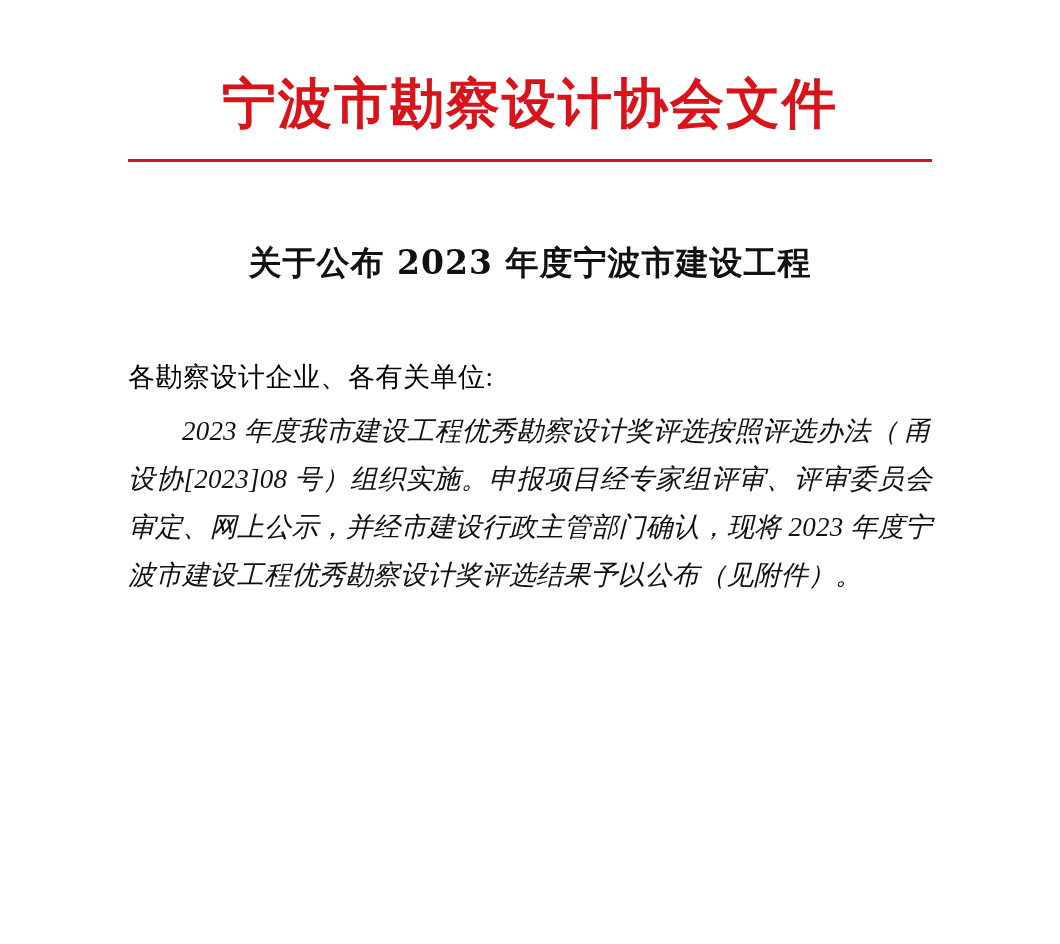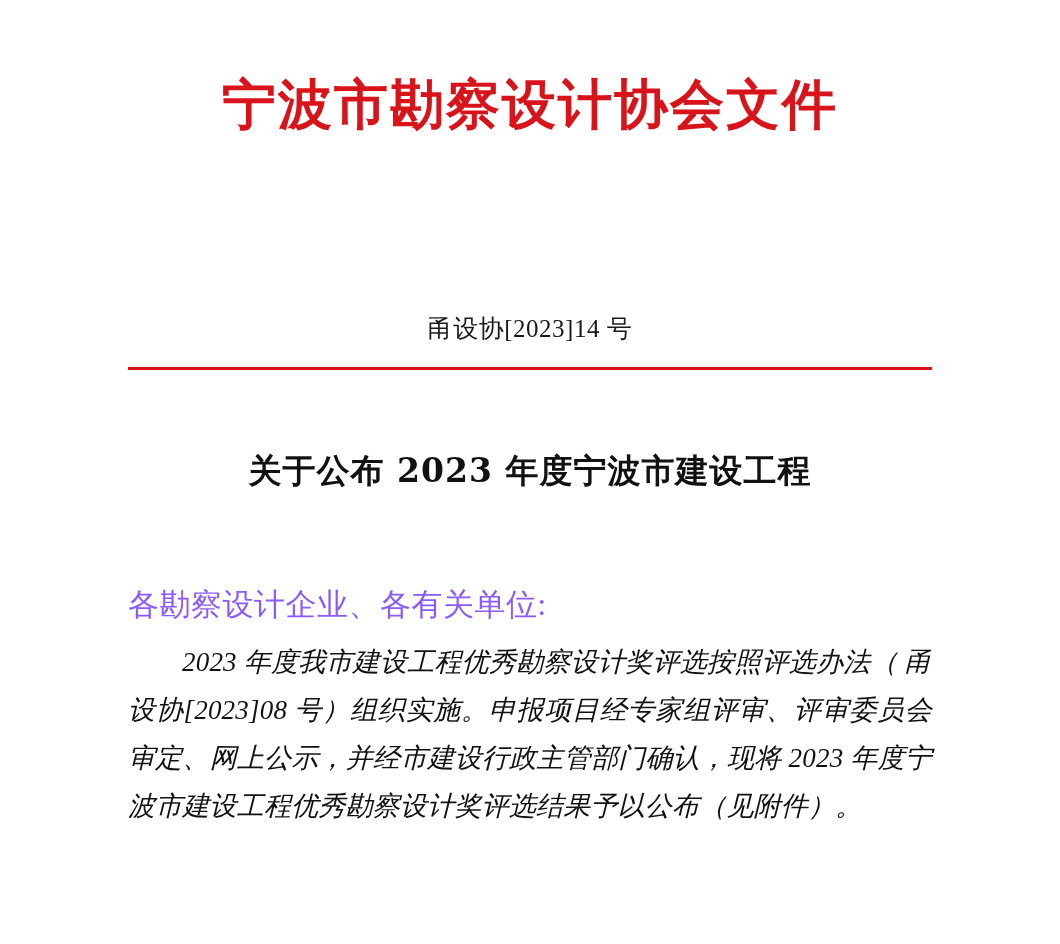--- a/index.html
+++ b/index.html
@@ -16,21 +16,21 @@
   .page {
     position: relative;
     width: 1060px;
     height: 944px;
     box-sizing: border-box;
     padding: 0 128px;
   }
   .doc-title {
     text-align: center;
     color: #d8131a;
-    font-family: Liberation Sans, sans-serif;
+    font-family: Liberation Serif, serif;
     font-weight: bold;
     font-size: 54px;
     letter-spacing: 2px;
     line-height: 1.2;
     margin-top: 72px;
     white-space: nowrap;
   }
   .doc-number {
     text-align: center;
     font-size: 25px;
@@ -52,23 +52,23 @@
     line-height: 1.85;
     color: #111111;
     margin-top: 70px;
     letter-spacing: 1px;
     font-family: "DejaVu Serif", "Liberation Serif", serif;
   }
   .notice-title .line {
     display: block;
   }
   .salutation {
-    font-size: 31px;
-    color: #8b5cf6;
-    margin-top: 78px;
+    font-size: 27px;
+    color: #000000;
+    margin-top: 62px;
     line-height: 1.7;
     letter-spacing: 0.5px;
   }
   .body-text {
     font-size: 27px;
     color: #111111;
     line-height: 1.78;
     margin-top: 6px;
     text-align: justify;
     text-justify: inter-ideograph;
@@ -80,21 +80,20 @@
     font-style: italic;
   }
 </style>
 </head>
 <body>
 
 <div class="page">
 
   <div class="doc-title">宁波市勘察设计协会文件</div>
 
-  <div class="doc-number">甬设协[2023]14 号</div>
 
   <div class="red-rule"></div>
 
   <div class="notice-title">
     <span class="line">关于公布 2023 年度宁波市建设工程</span>
   </div>
 
   <div class="salutation">各勘察设计企业、各有关单位:</div>
 
   <div class="body-text">

